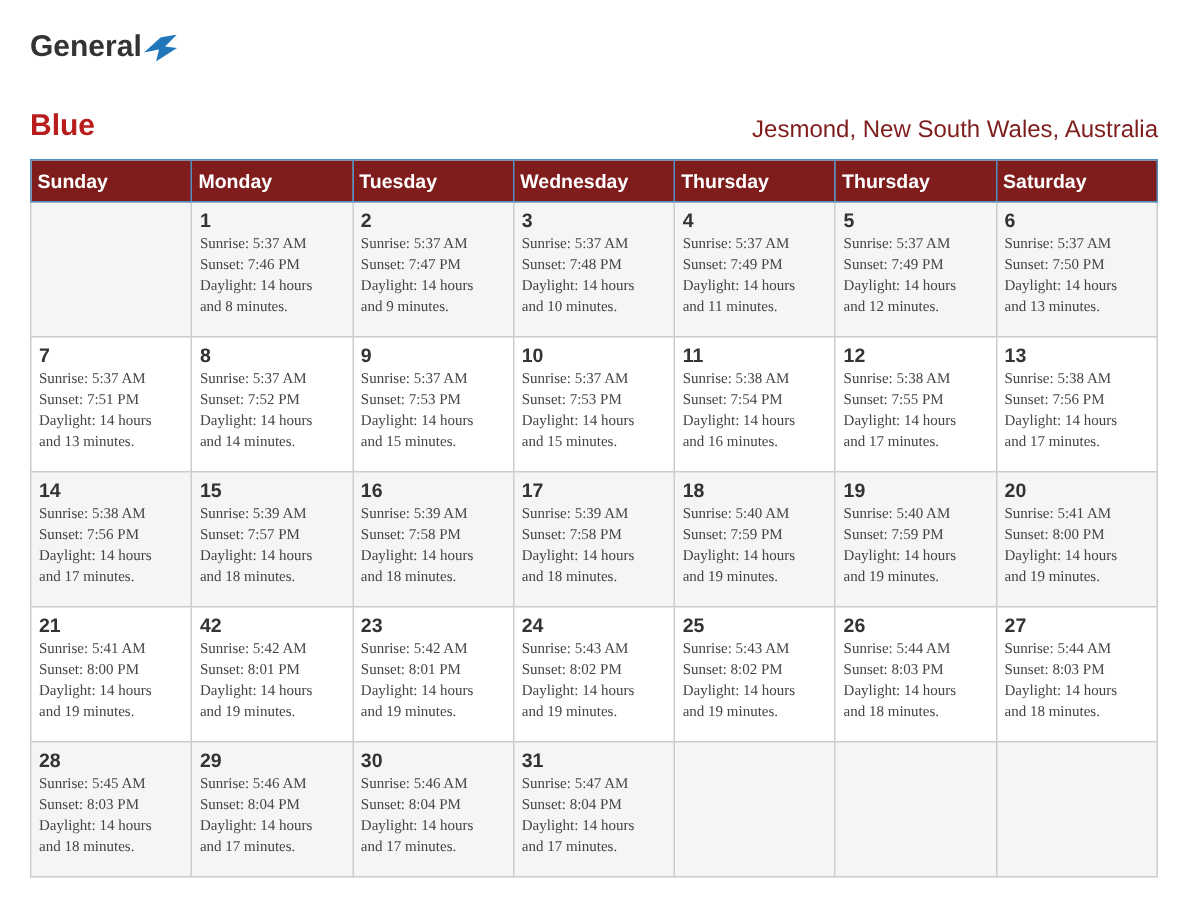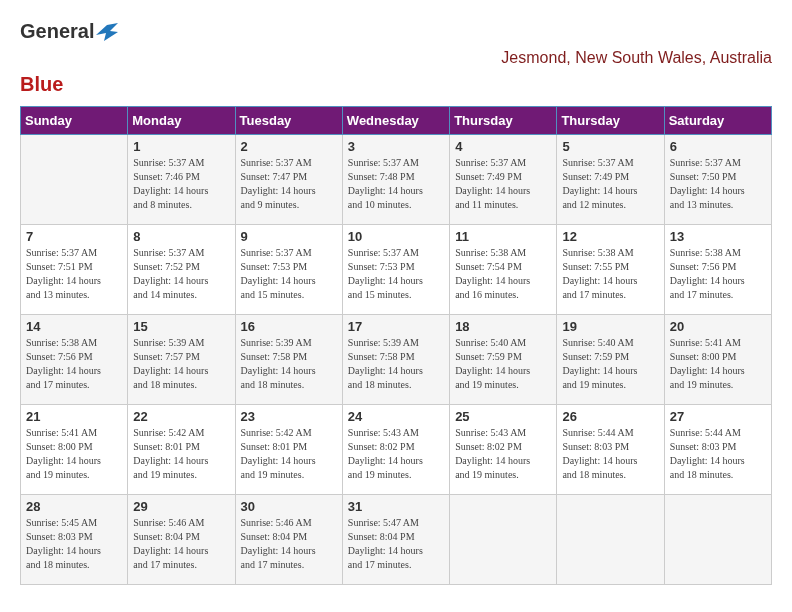--- a/index.html
+++ b/index.html
@@ -5,21 +5,21 @@
     * { box-sizing: border-box; margin: 0; padding: 0; }
     body {
       font-family: Arial, sans-serif;
       background: #fff;
       width: 792px;
       min-height: 612px;
       padding: 20px;
     }
     .header-area {
       display: flex;
-      align-items: center;
+      align-items: flex-end;
       justify-content: space-between;
       margin-bottom: 10px;
     }
     .logo {
       display: flex;
       flex-direction: column;
       align-items: flex-start;
     }
     .title-area {
       text-align: right;
@@ -32,21 +32,21 @@
     .location-title {
       font-size: 16px;
       color: #7f1d1d;
     }
     table {
       width: 100%;
       border-collapse: collapse;
       table-layout: fixed;
     }
     thead tr th {
-      background-color: #701a75;
+      background-color: #7f1d1d;
       color: #fff;
       font-size: 13px;
       font-weight: bold;
       padding: 6px 4px;
       text-align: left;
       border: 1px solid #5090c0;
     }
     tbody tr td {
       vertical-align: top;
       border: 1px solid #ccc;
@@ -211,21 +211,21 @@
           <span class="day-number">20</span>
           <div class="day-info">Sunrise: 5:41 AM<br>Sunset: 8:00 PM<br>Daylight: 14 hours<br>and 19 minutes.</div>
         </td>
       </tr>
       <tr>
         <td>
           <span class="day-number">21</span>
           <div class="day-info">Sunrise: 5:41 AM<br>Sunset: 8:00 PM<br>Daylight: 14 hours<br>and 19 minutes.</div>
         </td>
         <td>
-          <span class="day-number">22</span>
+          <span class="day-number">42</span>
           <div class="day-info">Sunrise: 5:42 AM<br>Sunset: 8:01 PM<br>Daylight: 14 hours<br>and 19 minutes.</div>
         </td>
         <td>
           <span class="day-number">23</span>
           <div class="day-info">Sunrise: 5:42 AM<br>Sunset: 8:01 PM<br>Daylight: 14 hours<br>and 19 minutes.</div>
         </td>
         <td>
           <span class="day-number">24</span>
           <div class="day-info">Sunrise: 5:43 AM<br>Sunset: 8:02 PM<br>Daylight: 14 hours<br>and 19 minutes.</div>
         </td>

